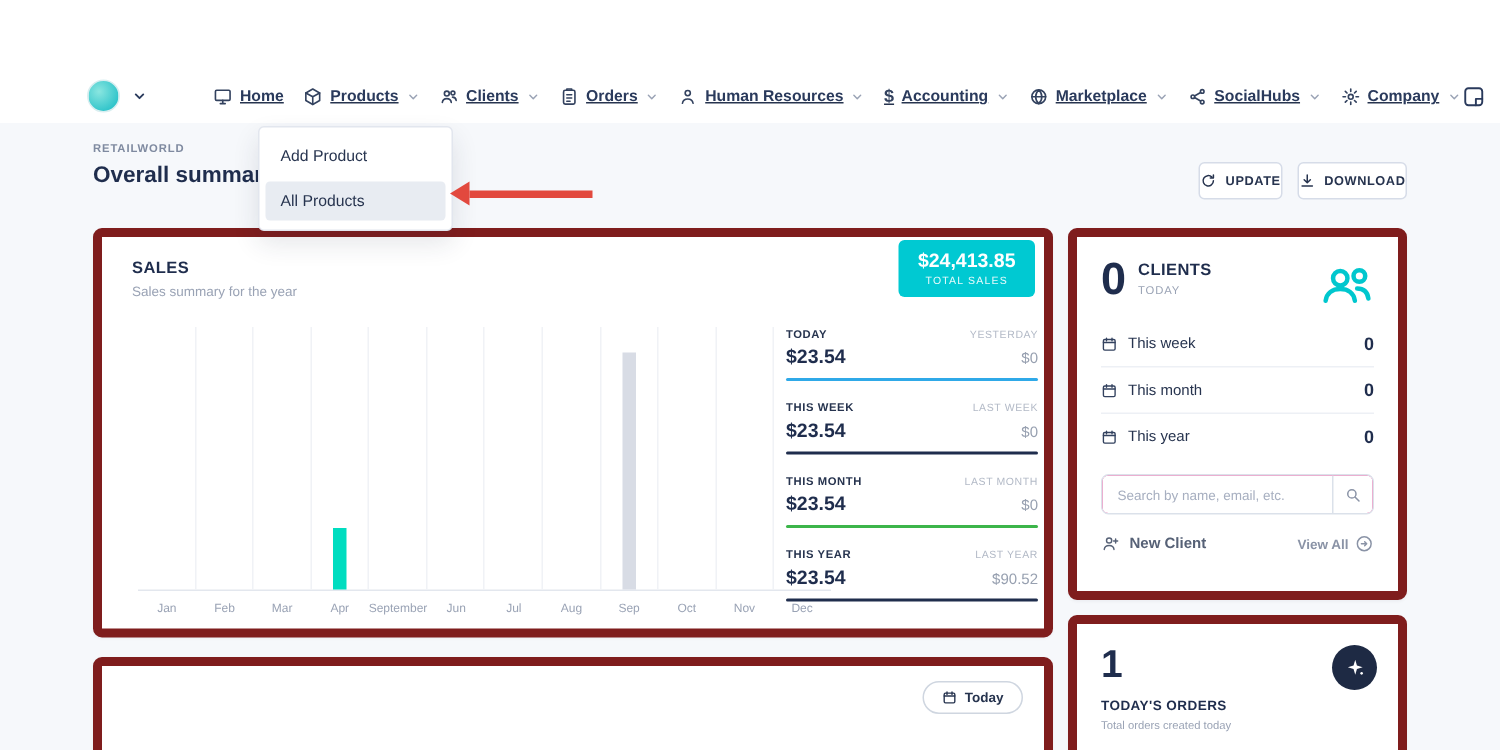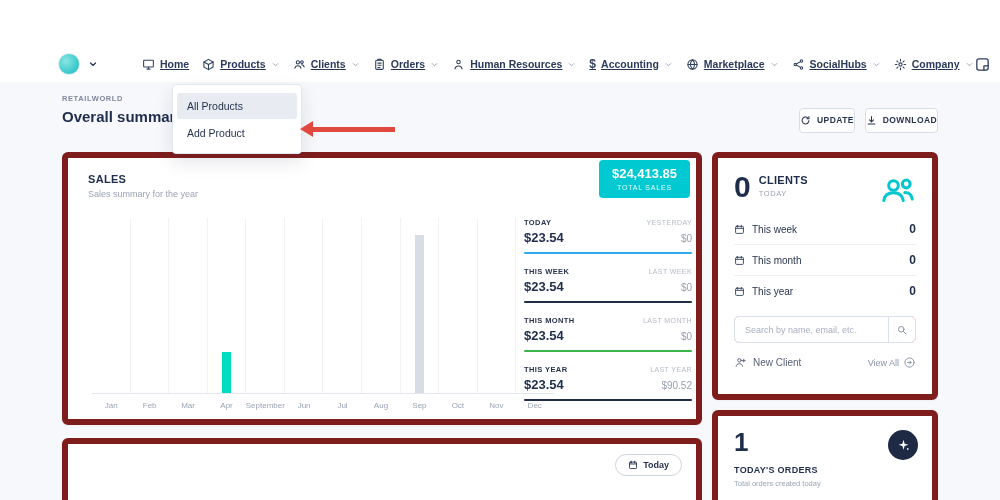--- a/index.html
+++ b/index.html
@@ -92,21 +92,21 @@
   .crow { display: flex; align-items: center; padding: 8px 0; border-bottom: 1px solid #edf0f5; }
   .crow:last-child { border-bottom: none; }
   .crow .ic { width: 11px; height: 11px; color: #33425f; stroke-width: 2; margin-right: 7px; }
   .crow-label { font-size: 10px; color: #27344f; }
   .crow-value { margin-left: auto; font-size: 12px; font-weight: bold; color: #1f2d4d; }
   .search-box { margin-top: 10px; height: 27px; border: 1px solid #dbe1ea; border-radius: 5px; display: flex; align-items: stretch; overflow: hidden; background: #ec4899; }
   .search-box input { flex: 1; border: none; outline: none; font-size: 9px; padding: 0 10px; color: #27344f; font-family: "Liberation Sans", sans-serif; }
   .search-box input::placeholder { color: #a7afc0; }
   .search-btn { width: 27px; border-left: 1px solid #dbe1ea; display: flex; align-items: center; justify-content: center; cursor: pointer; background: #fff; }
   .search-btn .ic { width: 12px; height: 12px; color: #8a93a6; stroke-width: 2; }
-  .newclient-row { margin-top: 13px; display: flex; align-items: flex-end; }
+  .newclient-row { margin-top: 13px; display: flex; align-items: flex-end; font-weight: bold; }
   .newclient-left { display: flex; align-items: center; gap: 6px; font-size: 10px; color: #566176; cursor: pointer; }
   .newclient-left .ic { width: 13px; height: 13px; color: #566176; stroke-width: 1.8; }
   .viewall { margin-left: auto; display: flex; align-items: center; gap: 4px; font-size: 9px; color: #8a93a6; cursor: pointer; }
   .viewall .ic { width: 13px; height: 13px; stroke-width: 1.8; }
 
   
   .orders-card { left: 712px; top: 410px; width: 226px; height: 110px; padding: 13px 16px; }
   .orders-count { font-size: 26px; font-weight: bold; color: #1f2d4d; line-height: 1; }
   .orders-title { font-size: 9px; font-weight: bold; color: #1f2d4d; letter-spacing: 0.3px; margin-top: 10px; }
   .orders-sub { font-size: 7.5px; color: #9aa3b5; margin-top: 4px; }
@@ -247,22 +247,22 @@
   </button>
   <button class="btn">
     <svg class="ic" viewBox="0 0 24 24">
         <path d="M12 3.5V14M7.5 10.5L12 15l4.5-4.5M4.5 19.5h15"></path>
       </svg>
     <span>DOWNLOAD</span>
   </button>
 </div>
 
 <div class="dropdown">
+  <div class="menu-item">Add Product</div>
   <div class="menu-item highlighted">All Products</div>
-  <div class="menu-item">Add Product</div>
 </div>
 
 <div class="annot-arrow">
   <div class="head"></div>
   <div class="shaft"></div>
 </div>
 
 <section class="card sales-card">
   <div class="sales-head">
     <div class="sales-title">SALES</div>

